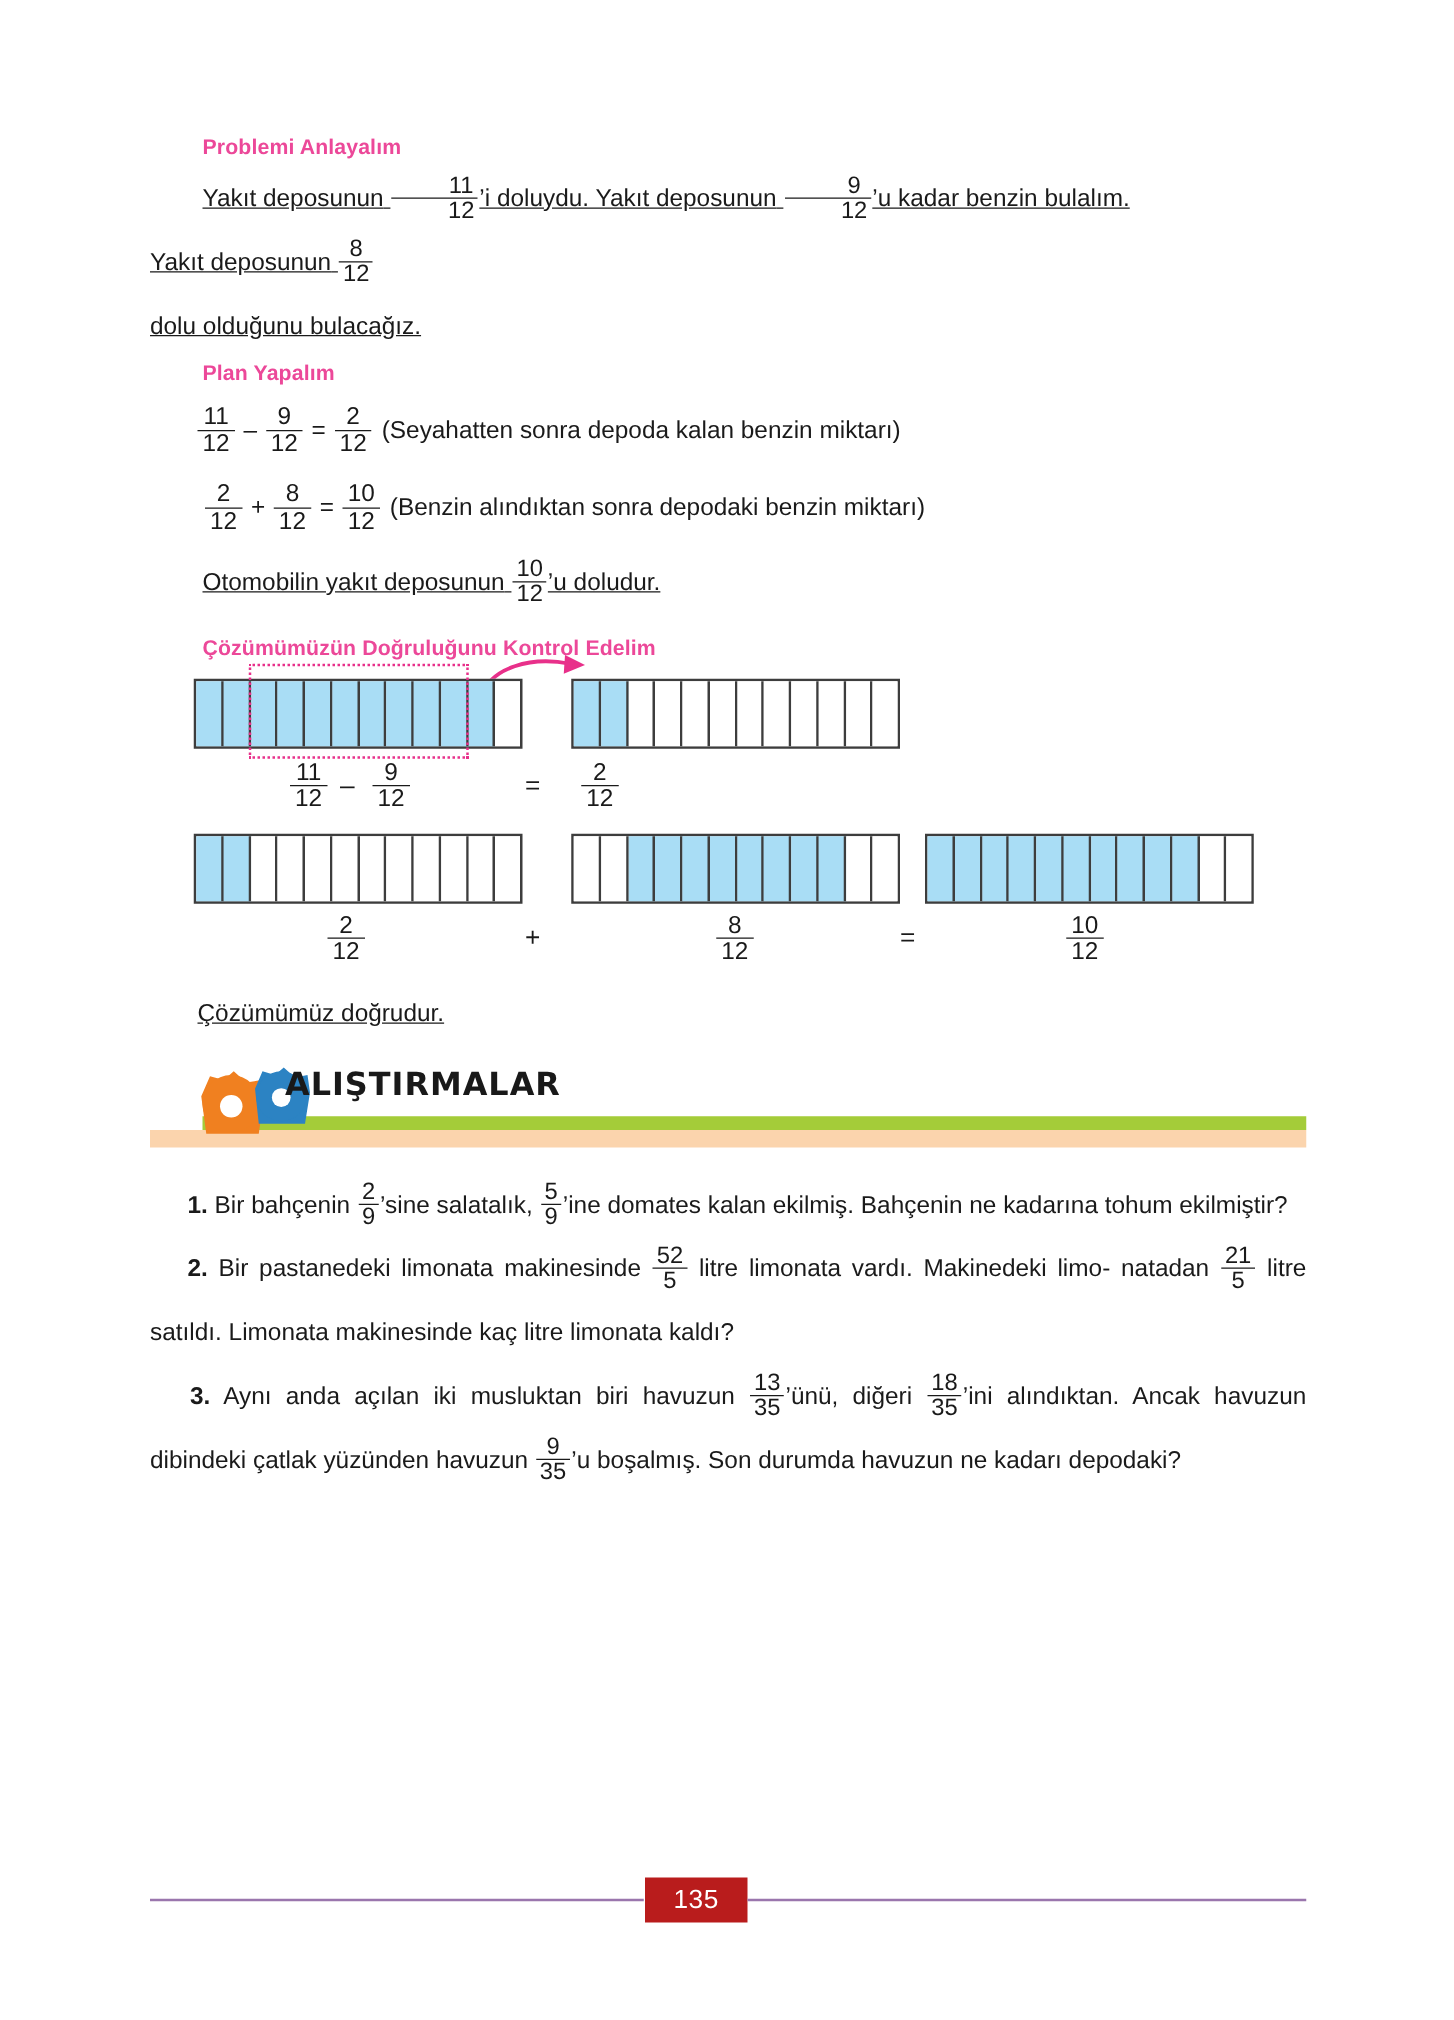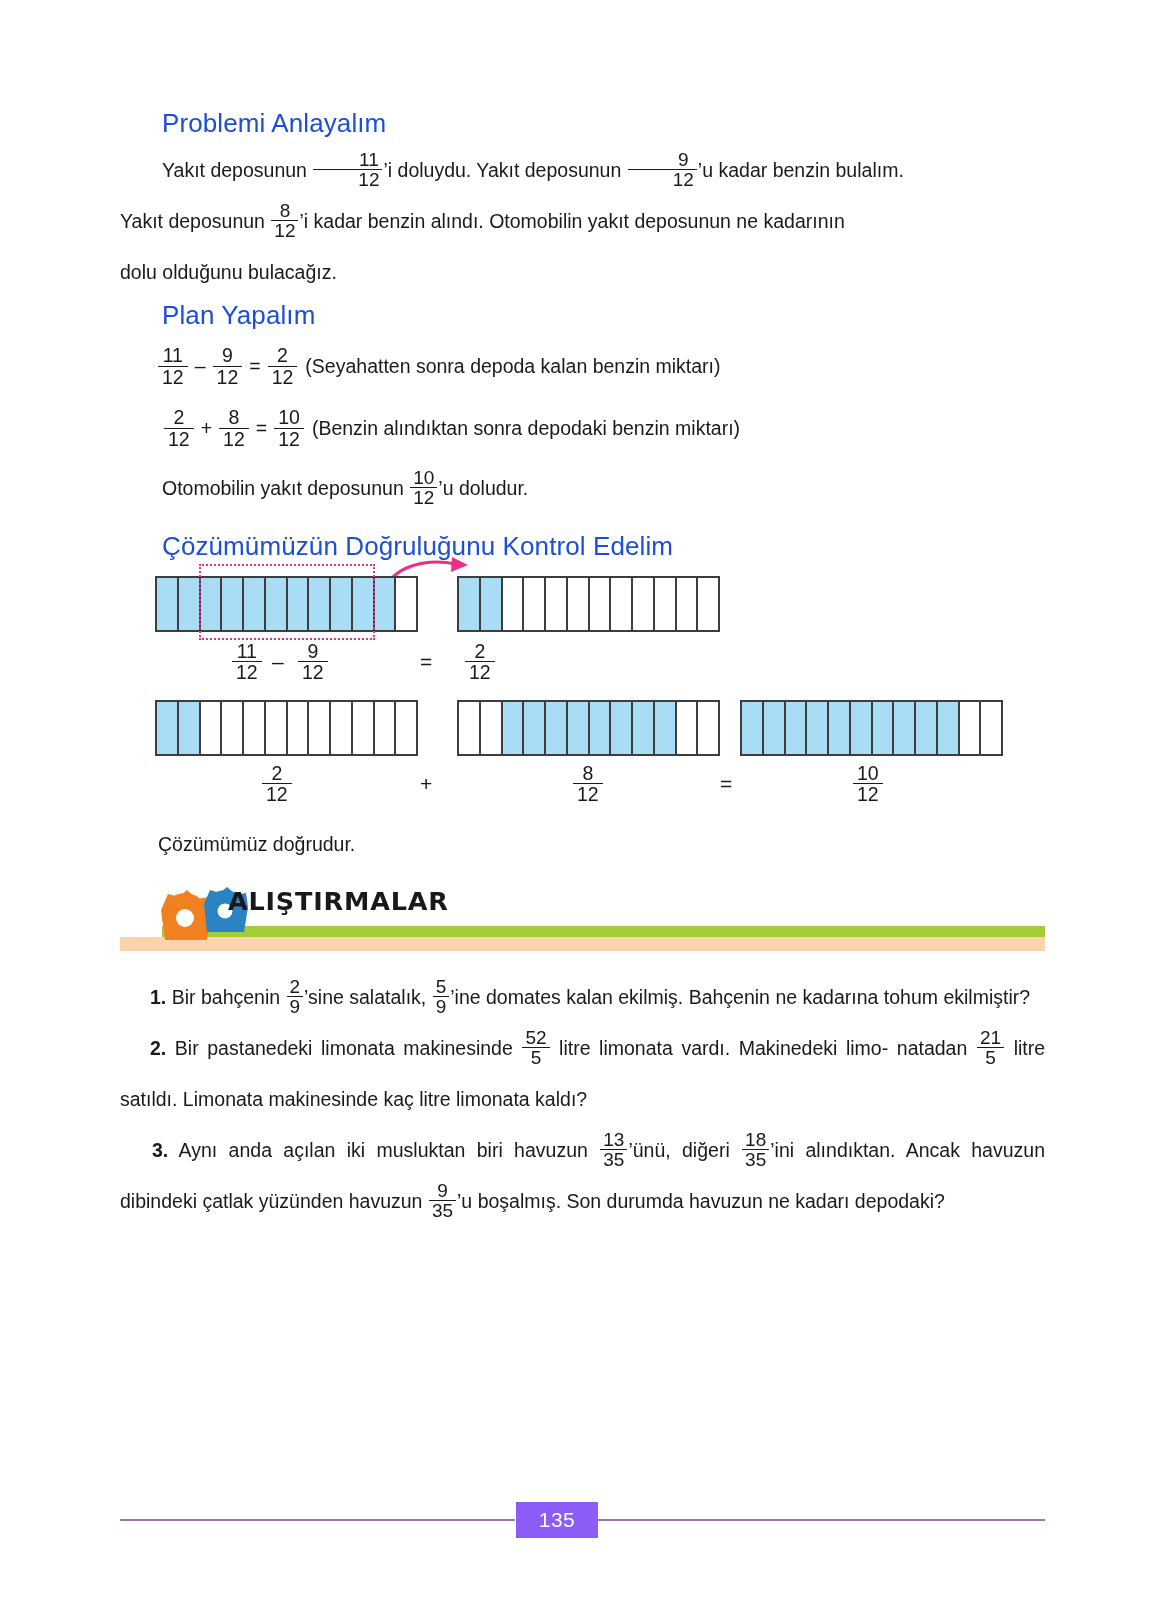--- a/index.html
+++ b/index.html
@@ -12,34 +12,35 @@
     color: #1a1a1a;
     position: relative;
     overflow: hidden;
   }
 
   .page { position: relative; width: 1163px; height: 1616px; padding: 0; }
 
   .content { position:absolute; left:120px; top:108px; width: 925px; }
 
   h3.sec-head {
-    color: #1d4ed8;
-    font-size: 26px;
-    font-weight: normal;
+    color: #ec4899;
+    font-size: 17px;
+    font-weight: bold;
     margin: 0 0 6px 0;
     padding-left: 42px;
     letter-spacing: .1px;
   }
 
   p.body {
     font-size: 19.5px;
     line-height: 51px;
     margin: 0 0 0 0;
     text-align: justify;
     text-justify: inter-word;
+    text-decoration: underline;
   }
   p.indent { text-indent: 42px; }
 
   
   .frac {
     display: inline-block;
     vertical-align: -0.52em;
     text-align: center;
     line-height: 1.02;
     font-size: 19px;
@@ -132,21 +133,21 @@
 
   
   .footer { position: absolute; left: 120px; top: 1500px; width: 925px; height: 40px; }
   .footline { position: absolute; top: 19px; height: 2px; background: #9a76ad; }
   .footline.l { left: 0; width: 395px; }
   .footline.r { left: 478px; width: 447px; }
   .pagenum {
     position: absolute;
     left: 396px; top: 2px;
     width: 82px; height: 36px;
-    background: #8b5cf6;
+    background: #b91c1c;
     color: #fff;
     font-size: 21px;
     text-align: center;
     line-height: 36px;
     letter-spacing: .5px;
   }
 
   .ex { font-size: 19.5px; line-height: 51px; text-align: justify; margin: 0; }
   .exnum { font-weight: bold; }
 </style>
@@ -169,21 +170,21 @@
         <span class="num">9</span>
         <span class="den">12</span>
       </span><span>’u kadar benzin bulalım.</span>
     </p>
 
     <p class="body">
       <span>Yakıt deposunun</span>
       <span class="frac">
         <span class="num">8</span>
         <span class="den">12</span>
-      </span><span>’i kadar benzin alındı. Otomobilin yakıt deposunun ne kadarının</span>
+      </span>
     </p>
 
     <p class="body">dolu olduğunu bulacağız.</p>
 
     <h3 class="sec-head" style="margin-top:2px;">Plan Yapalım</h3>
 
 
 
     <div class="eqrow" style="padding-left:38px;">
       <span class="fstack">

